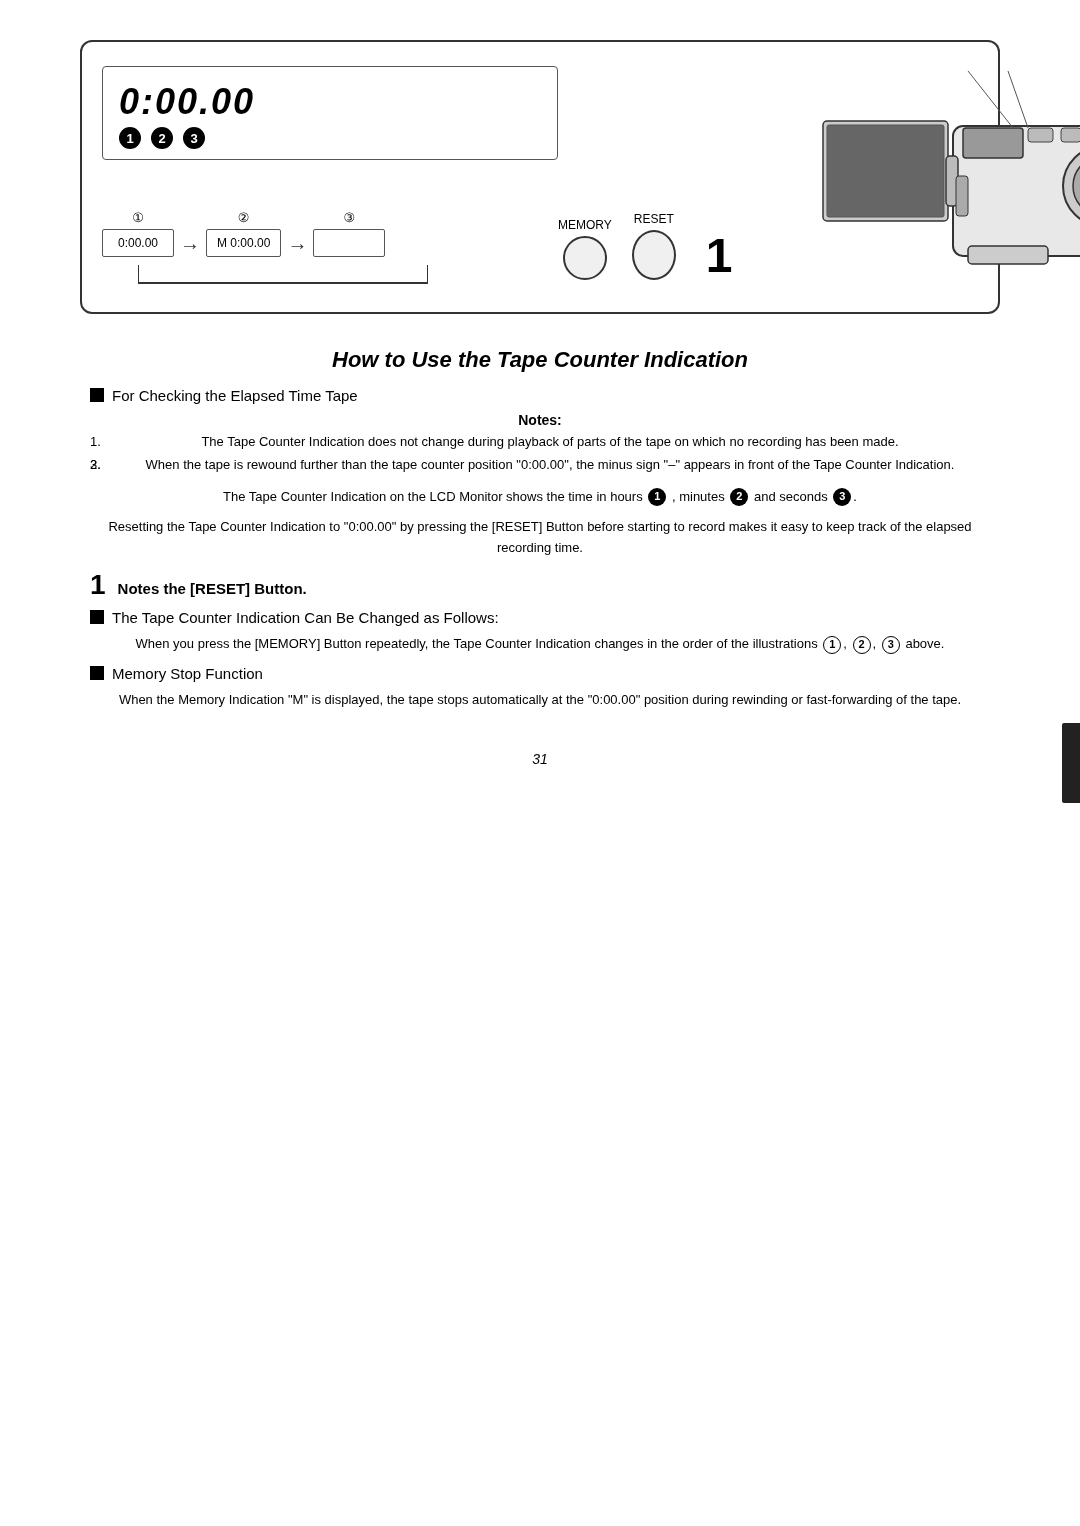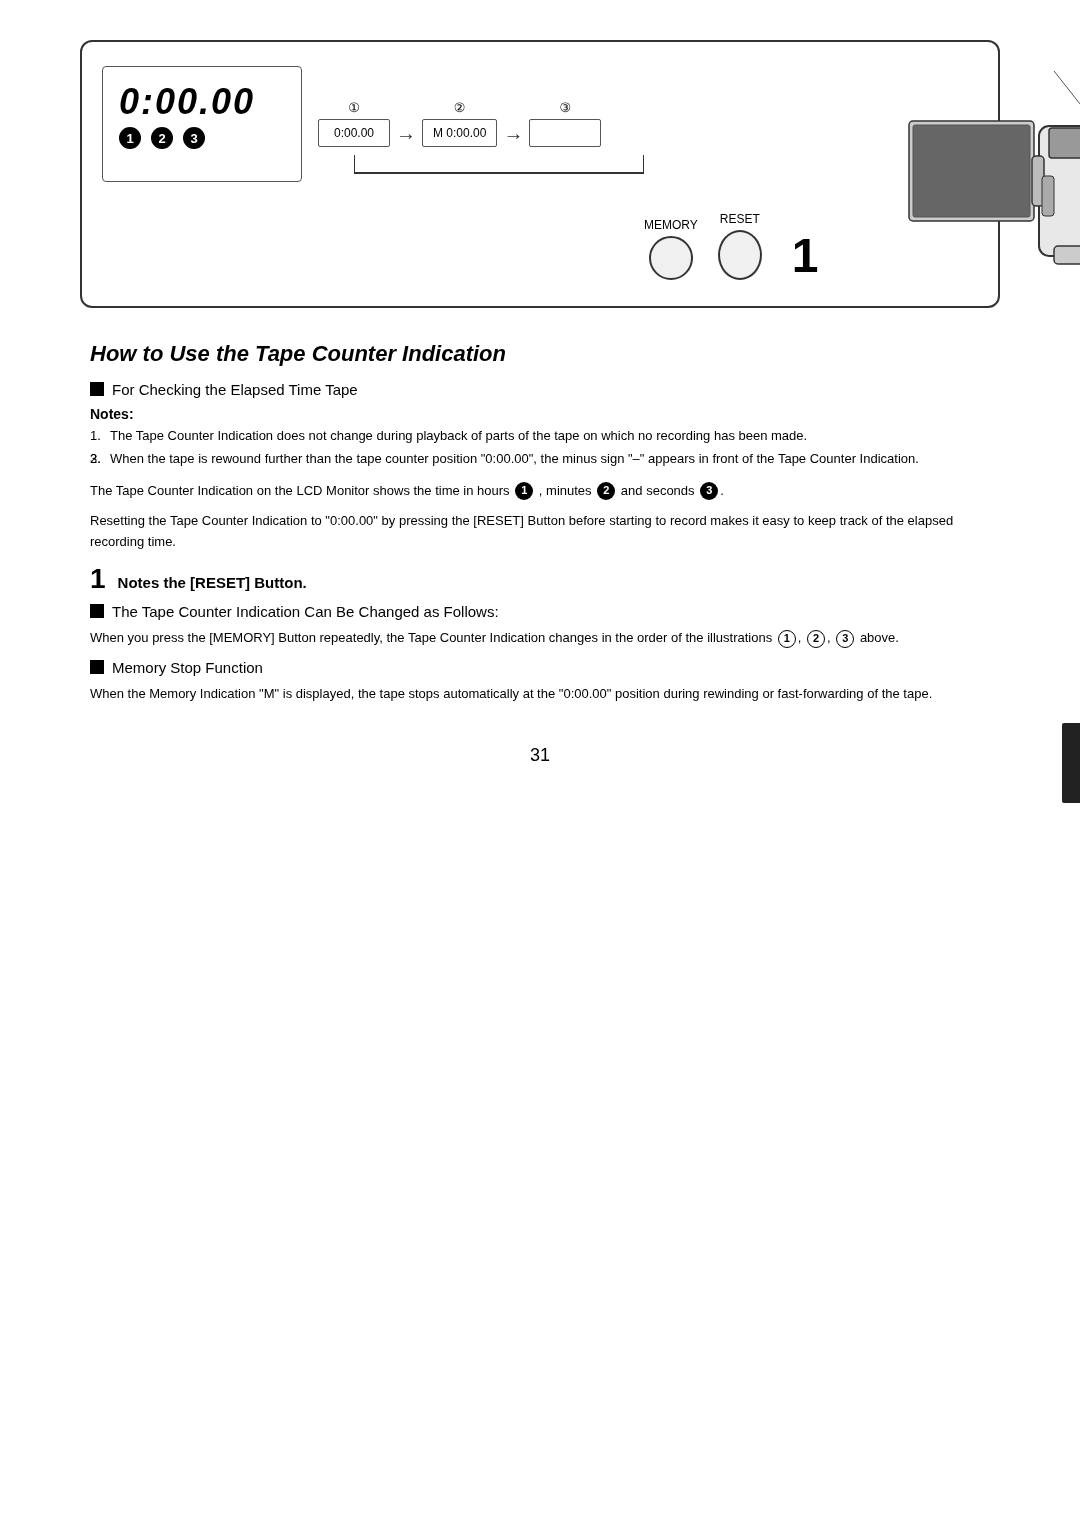--- a/index.html
+++ b/index.html
@@ -27,21 +27,21 @@
       display: flex;
       flex-direction: row;
       align-items: flex-start;
       gap: 0;
       margin-bottom: 32px;
       position: relative;
     }
     .diagram-left {
       flex: 1;
       display: flex;
-      flex-direction: row;
+      flex-direction: column;
       gap: 16px;
       justify-content: center;
     }
     .counter-display {
       border: 1.5px solid #555;
       border-radius: 4px;
       padding: 14px 16px 10px 16px;
       display: inline-block;
       min-width: 200px;
       background: #fff;
@@ -133,20 +133,21 @@
       display: flex;
       align-items: center;
       justify-content: center;
       background: #f0f0f0;
       margin: 0 auto;
     }
 
     
     .content {
       padding: 0 10px;
+      text-align: center;
     }
     .section-title {
       font-size: 22px;
       font-weight: bold;
       font-style: italic;
       margin-bottom: 12px;
       line-height: 1.3;
     }
     .subsection-title {
       font-size: 15px;
@@ -228,21 +229,22 @@
       background: #000;
       color: #fff;
       font-size: 11px;
       font-weight: bold;
       margin: 0 2px;
       vertical-align: middle;
     }
     .page-number {
       text-align: center;
       margin-top: 40px;
-      font-size: 18px;
+      font-size: 14px;
+      font-style: italic;
     }
     .right-margin-bar {
       position: absolute;
       right: 0;
       top: 50%;
       transform: translateY(-50%);
       width: 18px;
       height: 80px;
       background: #222;
       border-radius: 2px 0 0 2px;

